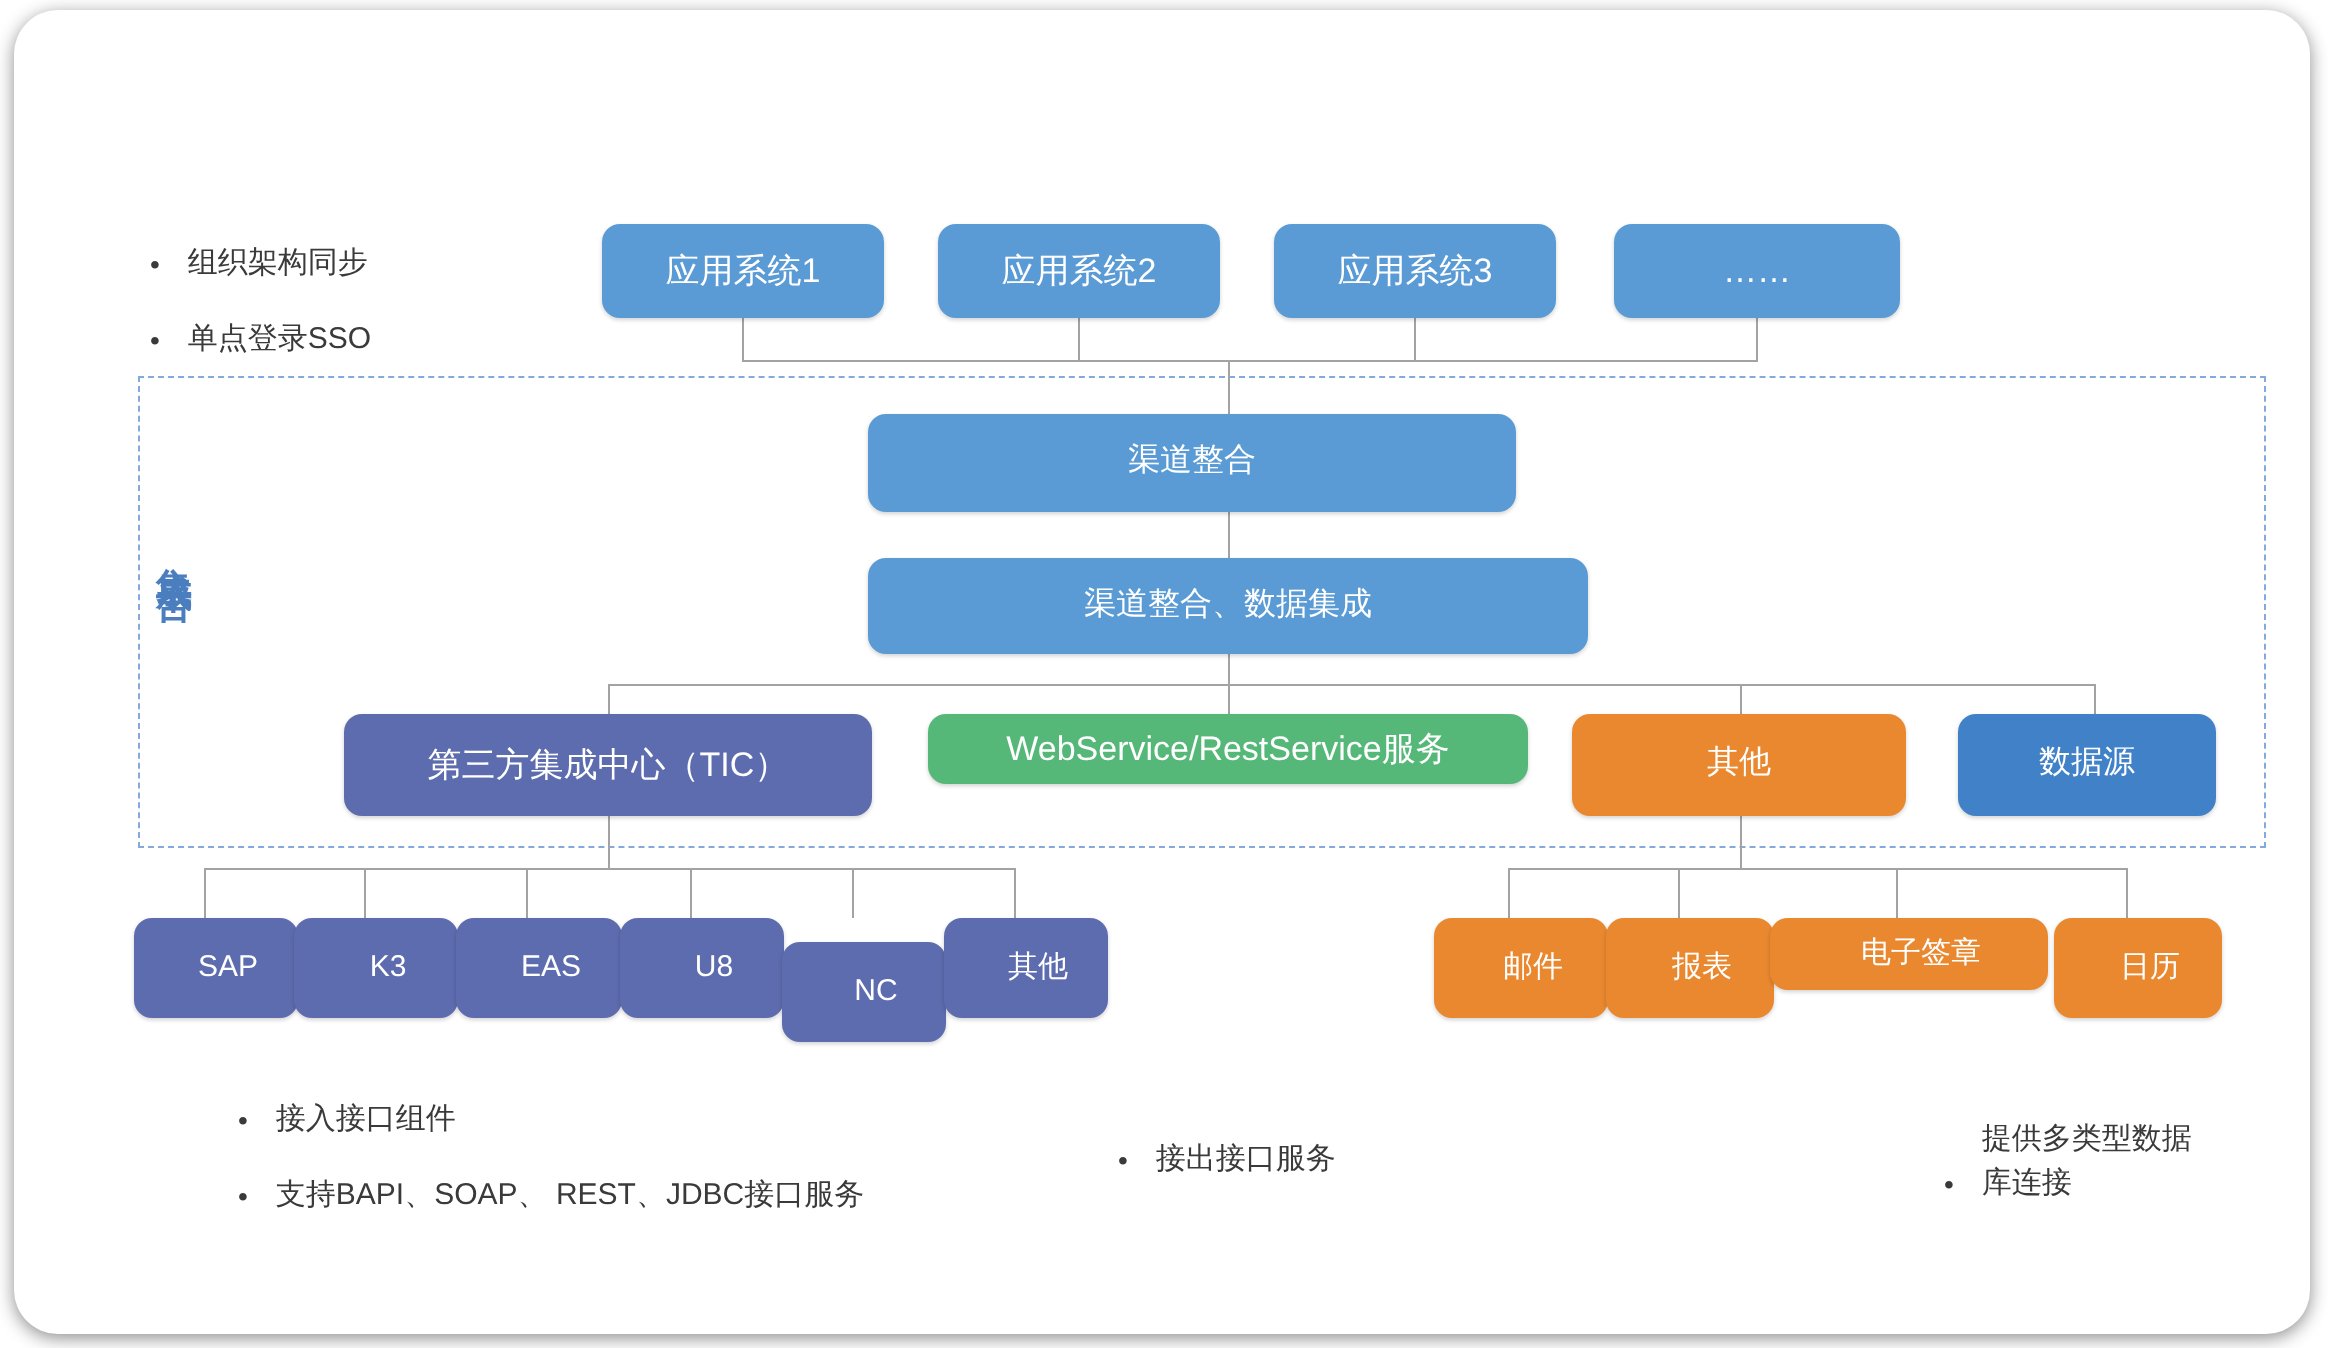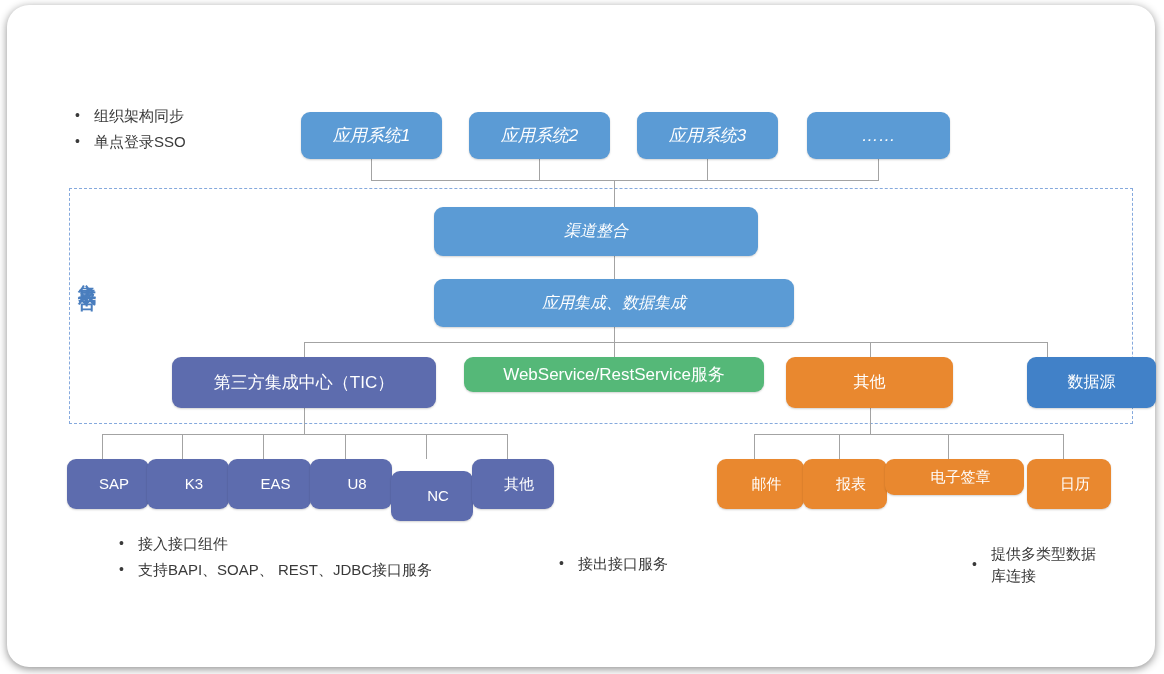--- a/index.html
+++ b/index.html
@@ -3,38 +3,38 @@
 <meta charset="utf-8">
 <style>
   html,body{margin:0;padding:0;background:#ffffff;font-family:"Liberation Sans","DejaVu Sans",sans-serif;}
   .stage{position:relative;width:1164px;height:674px;background:#ffffff;overflow:hidden;}
   .card{position:absolute;left:7px;top:5px;width:1148px;height:662px;background:#ffffff;
         border-radius:22px;box-shadow:0 2px 9px rgba(0,0,0,0.45);}
   
   .box{position:absolute;display:flex;align-items:center;justify-content:center;
        color:#ffffff;border-radius:9px;z-index:3;box-shadow:0 1px 2px rgba(0,0,0,0.18);
        text-align:center;line-height:1.15;}
-  .c-appblue{background:#5B9BD5;font-style:italic;}
+  .c-appblue{background:#5B9BD5;}
   .c-slate{background:#5D6CAE;}
   .c-green{background:#55B878;}
   .c-orange{background:#E9882F;}
   .c-dblue{background:#4181C8;}
   .f17{font-size:17px;}
   .f16{font-size:16px;}
   .f15{font-size:15px;padding-left:12px;}
   
   .line{position:absolute;background:#A3A3A3;z-index:1;}
   
   .platform-frame{position:absolute;left:62px;top:183px;width:1062px;height:234px;
        border:1px dashed #85A9DD;z-index:0;}
   .side-label{position:absolute;left:68px;top:264px;writing-mode:vertical-rl;
        color:#4A7EBE;font-weight:bold;font-size:18px;letter-spacing:3px;z-index:2;}
   
   .notes{position:absolute;color:#3a3a3a;font-size:15px;z-index:2;}
-  .notes .nrow{display:flex;align-items:center;margin-bottom:4px;}
+  .notes .nrow{display:flex;align-items:flex-end;margin-bottom:4px;margin-top:16px;}
   .notes .nrow::before{content:"•";margin-right:14px;font-size:14px;line-height:1.5;}
   .notes .ntext{line-height:1.45;}
 </style>
 </head>
 <body>
 
 <div class="stage">
   <div class="card">
 
     <div class="notes" style="left:68px;top:100px;">
@@ -56,33 +56,33 @@
     <div class="line" style="left:700px;top:154px;width:1px;height:21px;"></div>
     <div class="line" style="left:871px;top:154px;width:1px;height:21px;"></div>
     <div class="line" style="left:364px;top:175px;width:508px;height:1px;"></div>
     <div class="line" style="left:607px;top:175px;width:1px;height:27px;"></div>
 
     <div class="platform-frame"></div>
     <div class="side-label">集成平台</div>
 
     <div class="box c-appblue f16" style="left:427px;top:202px;width:324px;height:49px;">渠道整合</div>
     <div class="line" style="left:607px;top:251px;width:1px;height:23px;"></div>
-    <div class="box c-appblue f16" style="left:427px;top:274px;width:360px;height:48px;">应用集成、数据集成</div>
+    <div class="box c-appblue f16" style="left:427px;top:274px;width:360px;height:48px;">渠道整合、数据集成</div>
 
     <div class="line" style="left:607px;top:322px;width:1px;height:15px;"></div>
     <div class="line" style="left:297px;top:337px;width:744px;height:1px;"></div>
     <div class="line" style="left:297px;top:337px;width:1px;height:15px;"></div>
     <div class="line" style="left:607px;top:337px;width:1px;height:15px;"></div>
     <div class="line" style="left:863px;top:337px;width:1px;height:15px;"></div>
     <div class="line" style="left:1040px;top:337px;width:1px;height:15px;"></div>
 
     <div class="box c-slate f17" style="left:165px;top:352px;width:264px;height:51px;">第三方集成中心（TIC）</div>
     <div class="box c-green f17" style="left:457px;top:352px;width:300px;height:35px;">WebService/RestService服务</div>
     <div class="box c-orange f16" style="left:779px;top:352px;width:167px;height:51px;">其他</div>
-    <div class="box c-dblue f16" style="left:1020px;top:352px;width:129px;height:51px;">数据源</div>
+    <div class="box c-dblue f16" style="left:972px;top:352px;width:129px;height:51px;">数据源</div>
 
     <div class="line" style="left:297px;top:403px;width:1px;height:26px;"></div>
     <div class="line" style="left:95px;top:429px;width:406px;height:1px;"></div>
     <div class="line" style="left:95px;top:429px;width:1px;height:25px;"></div>
     <div class="line" style="left:175px;top:429px;width:1px;height:25px;"></div>
     <div class="line" style="left:256px;top:429px;width:1px;height:25px;"></div>
     <div class="line" style="left:338px;top:429px;width:1px;height:25px;"></div>
     <div class="line" style="left:419px;top:429px;width:1px;height:25px;"></div>
     <div class="line" style="left:500px;top:429px;width:1px;height:25px;"></div>
 

